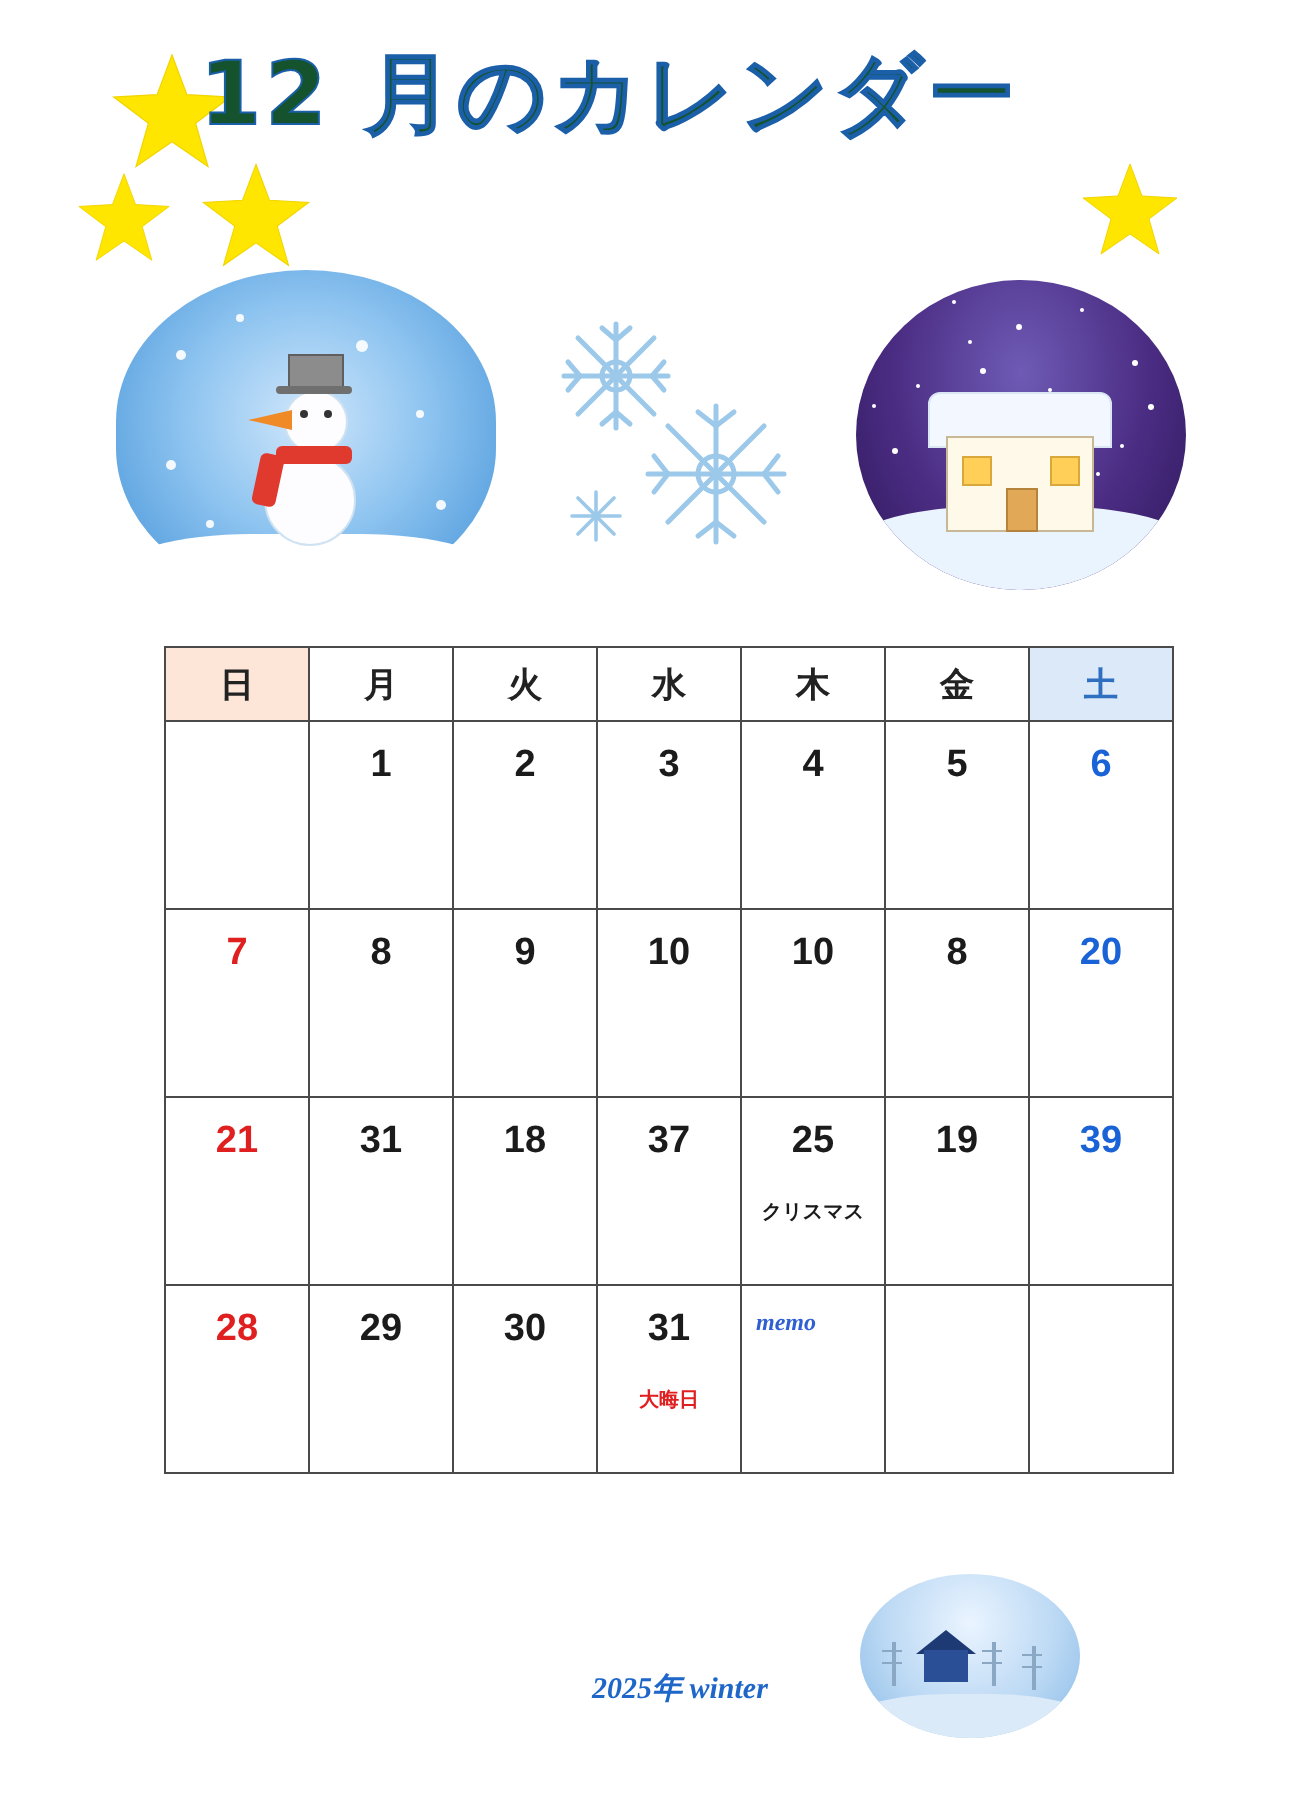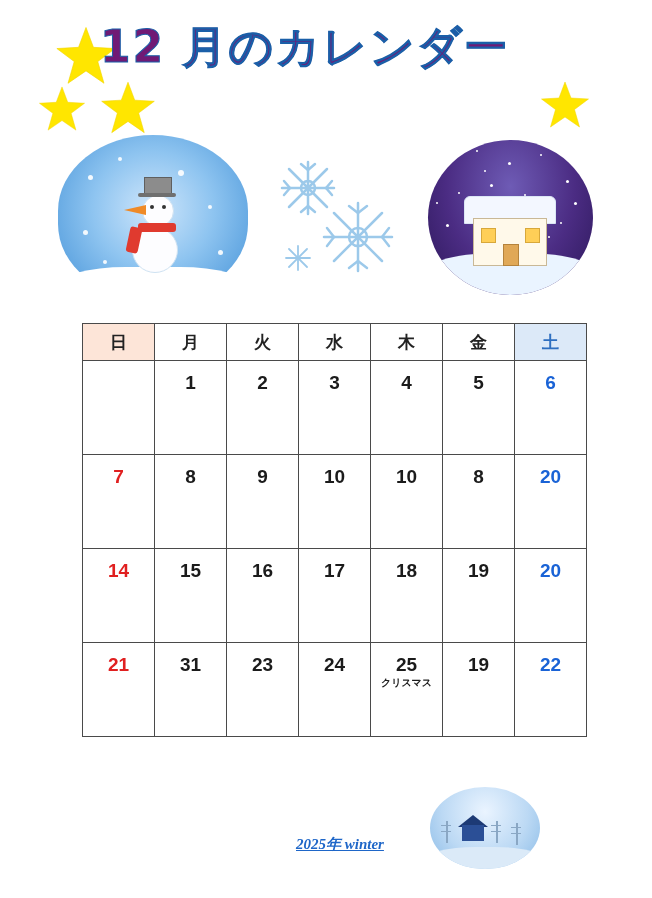--- a/index.html
+++ b/index.html
@@ -11,21 +11,21 @@
     overflow:hidden;
   }
 
   
   .title-area{
     position:absolute;left:0;top:0;width:652px;height:150px;
   }
   .title-text{
     position:absolute;left:100px;top:18px;
     font-size:44px;font-weight:bold;
-    color:#701a75;
+    color:#14532d;
     -webkit-text-stroke:1px #1a5fa8;
     letter-spacing:2px;
     font-family:"DejaVu Sans", sans-serif;
   }
   .star{
     position:absolute;
     color:#ffe600;
     font-size:0;
   }
   .star svg{display:block;}
@@ -125,20 +125,21 @@
     height:81px;
     padding-top:11px;
     font-size:19px;font-weight:bold;
     color:#1b1b1b;
   }
   .cal td.sun{color:#e02020;}
   .cal td.sat{color:#1a63d6;}
   .cal td.empty{color:transparent;}
   .day-note{
     display:block;
+    margin-top:17px;
     font-size:10px;
     font-weight:bold;
     color:#1b1b1b;
     font-family:Liberation Serif, serif;
   }
   .day-note.red{color:#e02020;}
   .memo{
     display:block;
     font-size:12px;
     font-weight:bold;
@@ -147,21 +148,20 @@
     text-align:left;
     padding-left:6px;
     font-family:"Liberation Serif", serif;
   }
 
   
   .footer-text{
     position:absolute;left:296px;top:835px;
     font-size:15px;font-weight:bold;font-style:italic;
     color:#1e66c8;
-    text-decoration:underline;
     font-family:"Liberation Serif", serif;
   }
   .footer-illus{
     position:absolute;left:430px;top:787px;width:110px;height:82px;
   }
   .fi-bg{
     position:absolute;left:0;top:0;width:110px;height:82px;border-radius:50%;
     background:radial-gradient(ellipse at 50% 30%, #eaf4ff 0%, #bcd9f4 55%, #86b9e6 100%);
     overflow:hidden;
   }
@@ -320,43 +320,48 @@
     <tr>
       <td class="sun"><span>7</span></td>
       <td><span>8</span></td>
       <td><span>9</span></td>
       <td><span>10</span></td>
       <td><span>10</span></td>
       <td><span>8</span></td>
       <td class="sat"><span>20</span></td>
     </tr>
 
-    <tr>
-      <td class="sun"><span>14</span></td>
-      <td><span>15</span></td>
-      <td><span>16</span></td>
-      <td><span>17</span></td>
-      <td><span>18</span></td>
-      <td><span>19</span></td>
-      <td class="sat"><span>20</span></td>
-    </tr>
 
     <tr>
       <td class="sun"><span>21</span></td>
       <td><span>31</span></td>
-      <td><span>23</span></td>
-      <td><span>24</span></td>
+      <td><span>18</span></td>
+      <td><span>37</span></td>
       <td>
         <span>25</span>
         <span class="day-note">クリスマス</span>
       </td>
       <td><span>19</span></td>
-      <td class="sat"><span>22</span></td>
-    </tr>
-
+      <td class="sat"><span>39</span></td>
+    </tr>
+
+    <tr>
+      <td class="sun"><span>28</span></td>
+      <td><span>29</span></td>
+      <td><span>30</span></td>
+      <td>
+        <span>31</span>
+        <span class="day-note red">大晦日</span>
+      </td>
+      <td>
+        <span class="memo">memo</span>
+      </td>
+      <td class="empty"><span></span></td>
+      <td class="empty"><span></span></td>
+    </tr>
   </tbody>
 </table>
 
 <div class="footer-text">2025年 winter</div>
 
 <div class="footer-illus">
   <div class="fi-bg">
     <div class="fi-ground"></div>
     <div class="fi-roof"></div>
     <div class="fi-house"></div>

